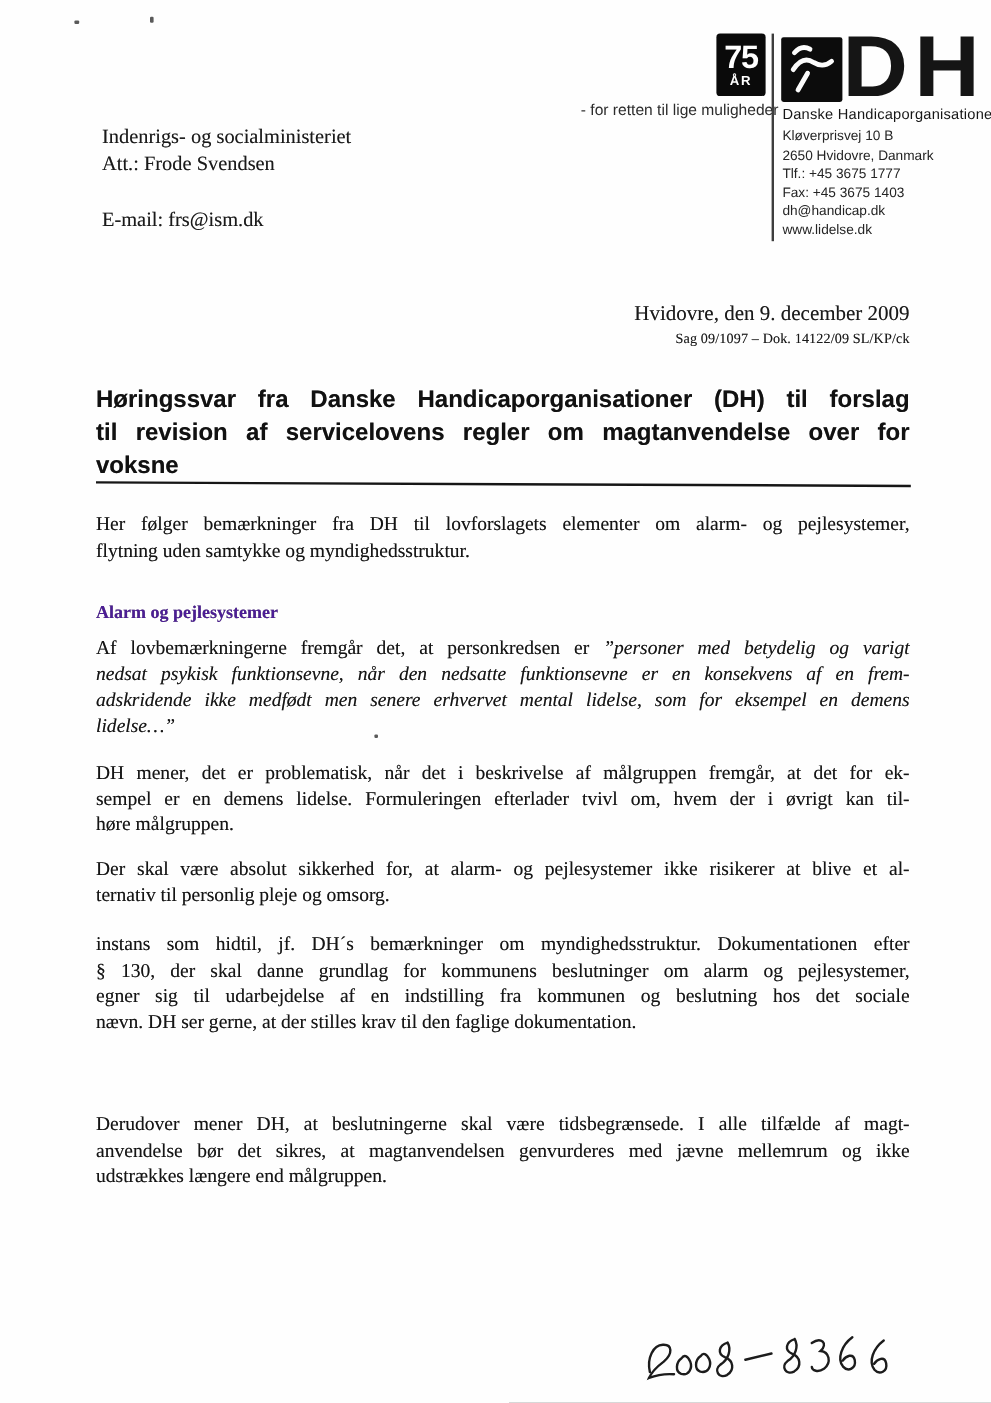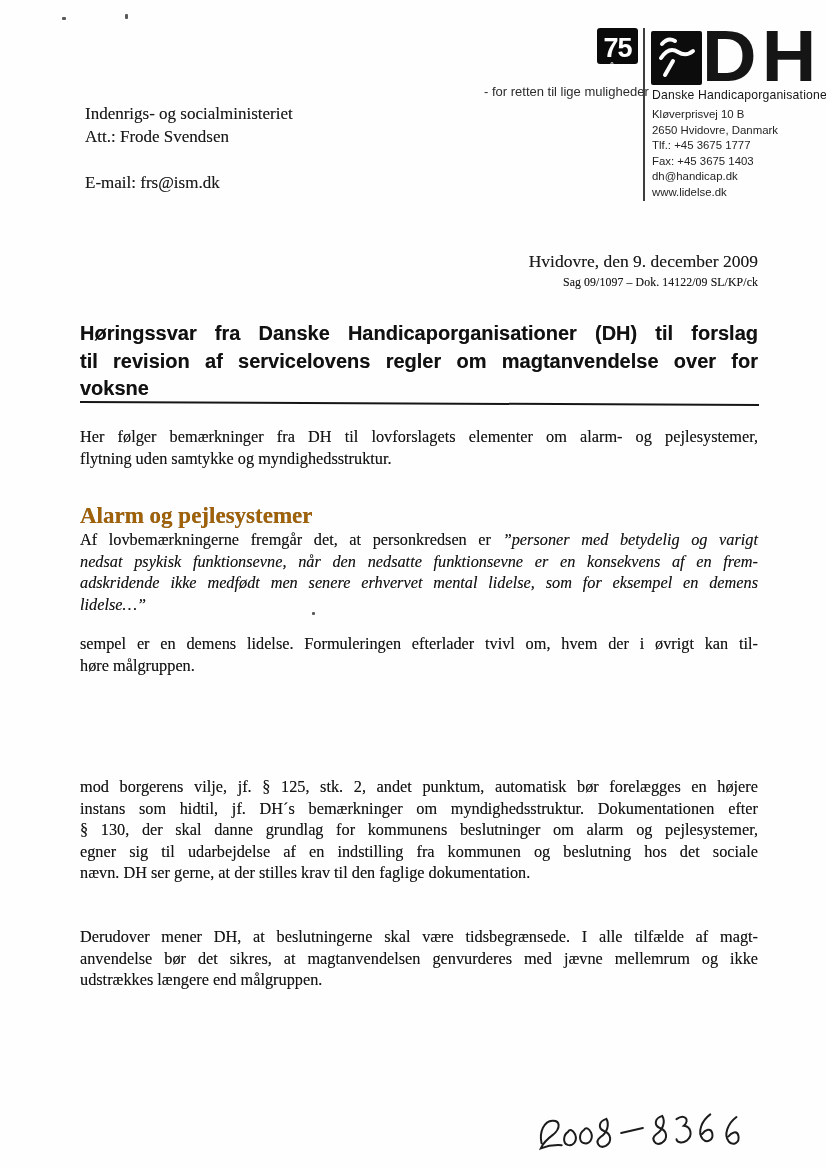--- a/index.html
+++ b/index.html
@@ -15,21 +15,21 @@
   .ln{text-align:left;}
   .just .ln{text-align:justify;text-align-last:justify;}
   .just .ln.ln-last{text-align-last:left;}
   
   .speck{position:absolute;background:#5a5a5a;border-radius:1px;}
   .sp1{left:62px;top:17px;width:4px;height:3px;}
   .sp2{left:125px;top:14px;width:3px;height:5px;}
   .sp3{left:312px;top:612px;width:3px;height:3px;}
   
   .badge75{
-    position:absolute;left:597px;top:28px;width:41px;height:36px;
+    position:absolute;left:597px;top:28px;width:41px;height:52px;
     background:#0a0a0a;border-radius:3px;color:#fff;
     font-family:"Liberation Sans",sans-serif;text-align:center;
   }
   .b75-num{font-size:27px;font-weight:700;line-height:30px;margin-top:5px;letter-spacing:-1px;}
   .b75-unit{font-size:11px;font-weight:700;letter-spacing:1.5px;line-height:10px;}
   .tagline{
     position:absolute;left:484px;top:84px;width:154px;
     font-family:"Liberation Sans",sans-serif;font-size:13px;color:#2c2c2c;
     text-align:right;white-space:nowrap;
   }
@@ -83,22 +83,22 @@
   }
   
   .para{
     position:absolute;left:80px;width:678px;
     font-family:"Liberation Serif",serif;font-size:16.3px;line-height:21.6px;
     color:#151515;text-shadow:0 0 0.5px rgba(20,20,20,.5);
   }
   .b-intro{top:426px;}
   .sec-heading{
     position:absolute;left:80px;top:503px;width:678px;
-    font-family:"Liberation Serif",serif;font-weight:700;font-size:23px;
-    color:#a16207;text-shadow:0 0 0.4px rgba(10,10,10,.5);
+    font-family:"Liberation Serif",serif;font-weight:700;font-size:15px;
+    color:#4c1d95;text-shadow:0 0 0.4px rgba(10,10,10,.5);
   }
   .b-quote{top:529px;}
   .it{font-style:italic;}
   .b-para2{top:633px;}
   .b-para3{top:713px;}
   .b-para4{top:776px;}
   .b-para5{top:926px;}
   
   .handwriting{
     position:absolute;left:537px;top:1103px;width:210px;height:54px;
@@ -175,27 +175,31 @@
   <div class="para b-quote just">
     <div class="ln"><span>Af lovbemærkningerne fremgår det, at personkredsen er </span><span class="it">”personer med betydelig og varigt</span></div>
     <div class="it">
         <div class="ln">nedsat psykisk funktionsevne, når den nedsatte funktionsevne er en konsekvens af en frem-</div>
         <div class="ln">adskridende ikke medfødt men senere erhvervet mental lidelse, som for eksempel en demens</div>
         <div class="ln ln-last">lidelse…”</div>
       </div>
   </div>
 
   <div class="para b-para2 just">
+      <div class="ln">DH mener, det er problematisk, når det i beskrivelse af målgruppen fremgår, at det for ek-</div>
       <div class="ln">sempel er en demens lidelse. Formuleringen efterlader tvivl om, hvem der i øvrigt kan til-</div>
       <div class="ln ln-last">høre målgruppen.</div>
     </div>
 
+  <div class="para b-para3 just">
+      <div class="ln">Der skal være absolut sikkerhed for, at alarm- og pejlesystemer ikke risikerer at blive et al-</div>
+      <div class="ln ln-last">ternativ til personlig pleje og omsorg.</div>
+    </div>
 
   <div class="para b-para4 just">
-      <div class="ln">mod borgerens vilje, jf. § 125, stk. 2, andet punktum, automatisk bør forelægges en højere</div>
       <div class="ln">instans som hidtil, jf. DH´s bemærkninger om myndighedsstruktur. Dokumentationen efter</div>
       <div class="ln">§ 130, der skal danne grundlag for kommunens beslutninger om alarm og pejlesystemer,</div>
       <div class="ln">egner sig til udarbejdelse af en indstilling fra kommunen og beslutning hos det sociale</div>
       <div class="ln ln-last">nævn. DH ser gerne, at der stilles krav til den faglige dokumentation.</div>
     </div>
 
   <div class="para b-para5 just">
       <div class="ln">Derudover mener DH, at beslutningerne skal være tidsbegrænsede. I alle tilfælde af magt-</div>
       <div class="ln">anvendelse bør det sikres, at magtanvendelsen genvurderes med jævne mellemrum og ikke</div>
       <div class="ln ln-last">udstrækkes længere end målgruppen.</div>

